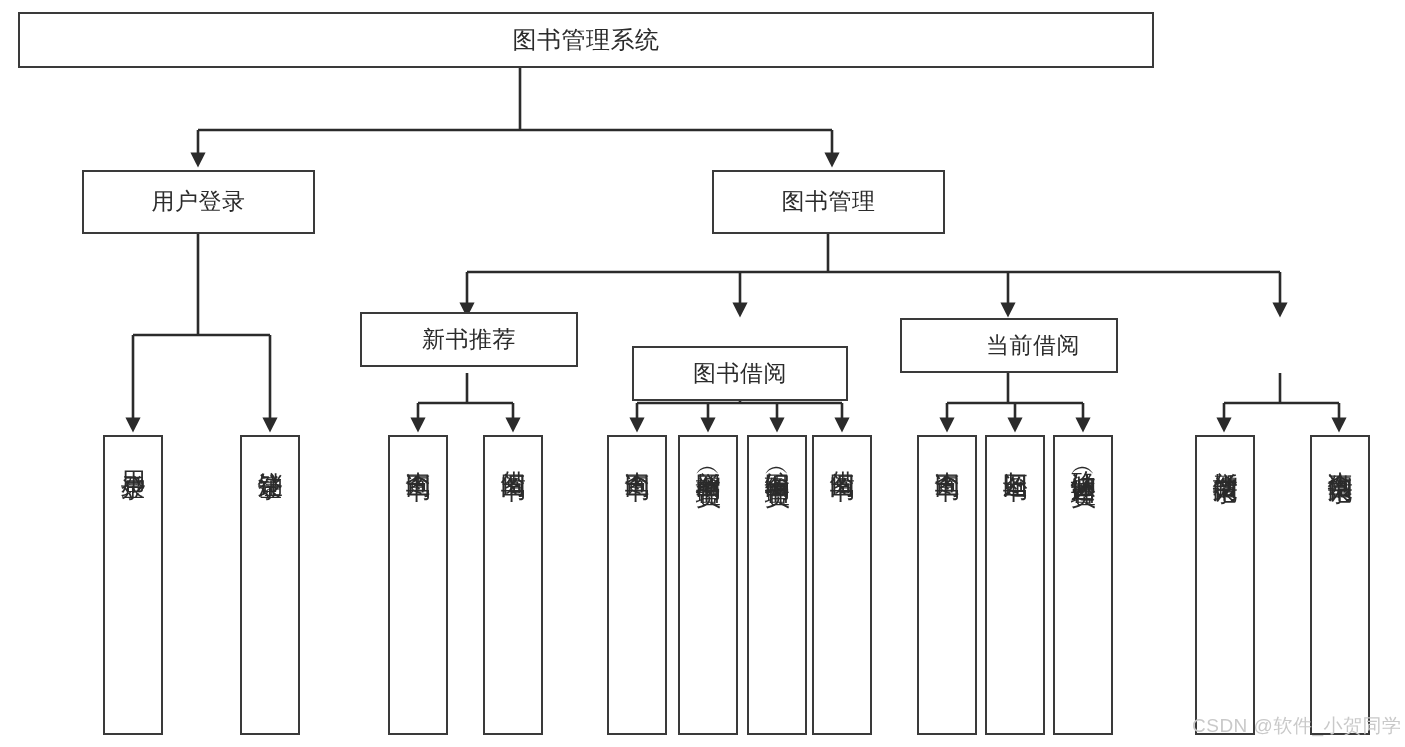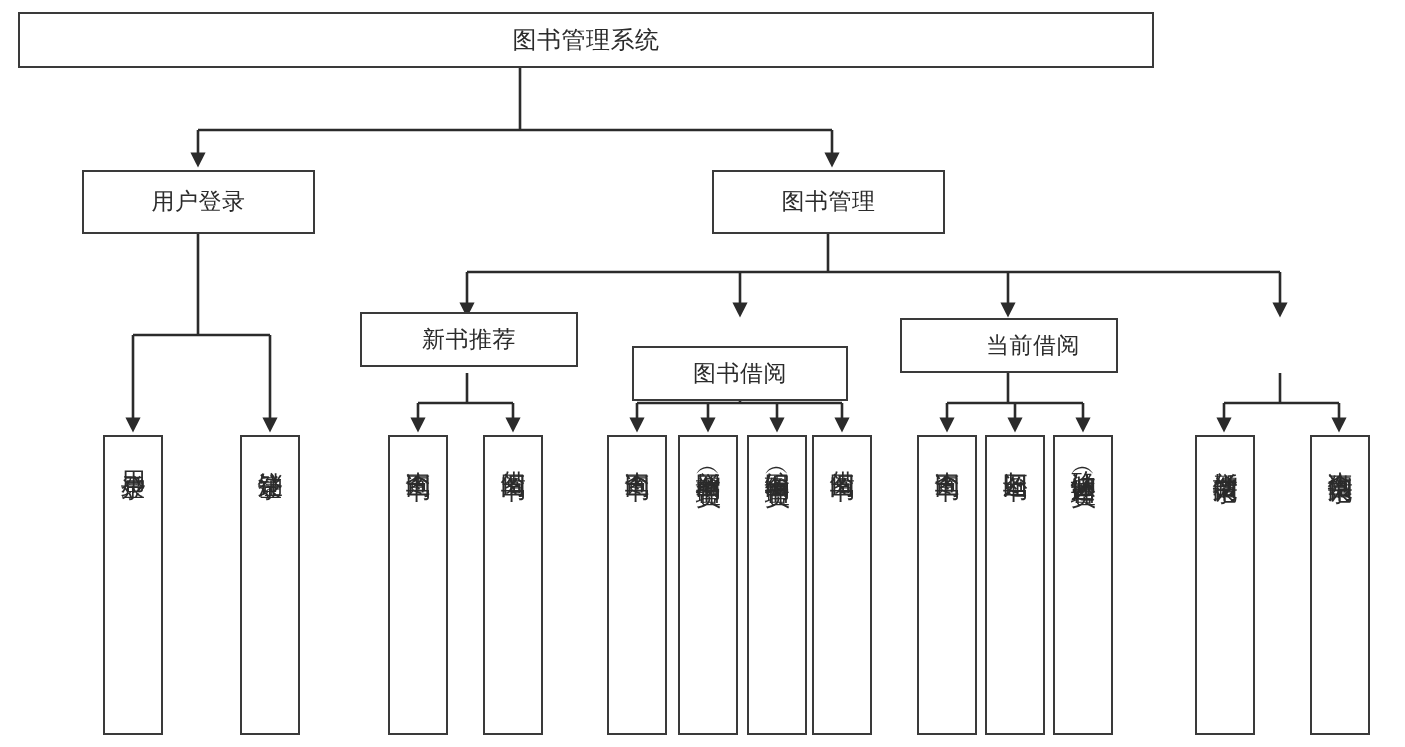--- a/index.html
+++ b/index.html
@@ -198,14 +198,15 @@
   </div>
 
   <div class="node v" style="left:1195px; top:435px; width:60px; height:300px;">
     <span class="node-label">新增借阅记录</span>
   </div>
 
   <div class="node v" style="left:1310px; top:435px; width:60px; height:300px;">
     <span class="node-label">查询借阅记录</span>
   </div>
 
+  <div class="watermark" style="left:1192px; top:713px;">CSDN @软件_小贺同学</div>
 
 </div>
 
 </body></html>

